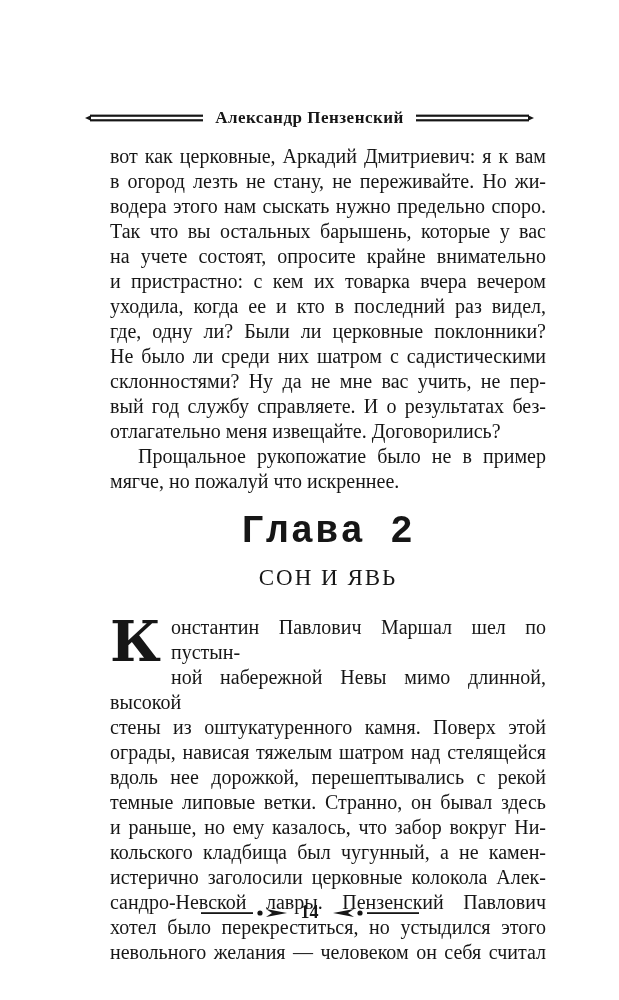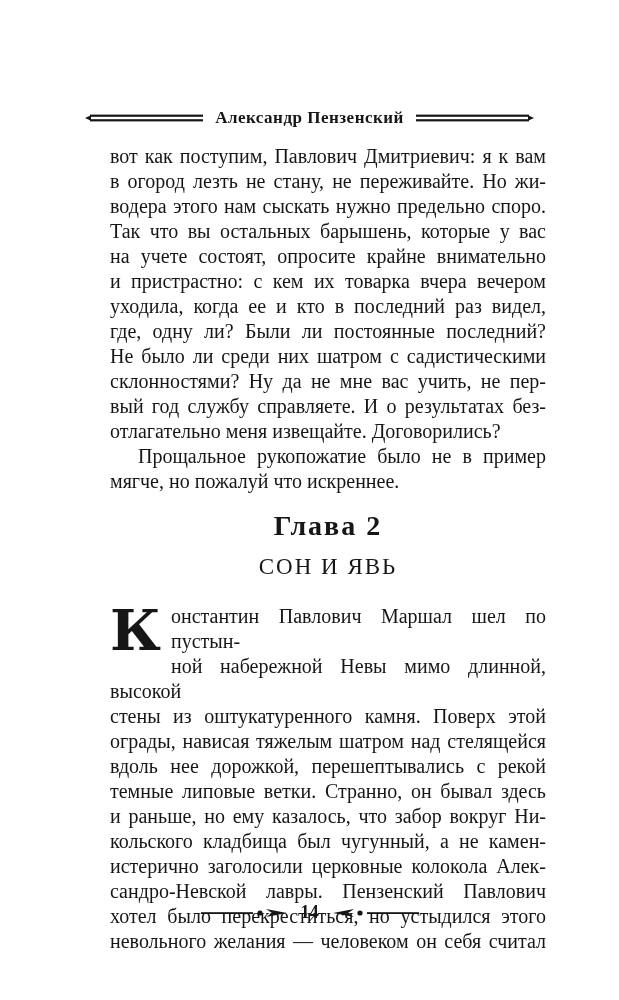--- a/index.html
+++ b/index.html
@@ -59,23 +59,23 @@
     padding: 2px 10px 0 0;
   }
   
   .chapter {
     width: 436px;
     margin-left: 110px;
     text-align: center;
   }
   .chapter-number {
     margin-top: 16px;
-    font-family: Liberation Serif, serif;
+    font-family: Liberation Mono, monospace;
     font-weight: bold;
-    font-size: 28px;
+    font-size: 38px;
     letter-spacing: 2px;
   }
   .chapter-title {
     margin-top: 12px;
     font-size: 23px;
     letter-spacing: 2px;
   }
   .column-bottom { margin-top: 24px; }
   
   .footer {
@@ -113,28 +113,28 @@
       <svg width="118" height="10" viewBox="0 0 118 10">
         <polygon points="118,5 112,2.2 112,7.8" fill="#161616"></polygon>
         <rect x="0" y="1.6" width="113" height="2.2" fill="#161616"></rect>
         <rect x="0" y="6.2" width="113" height="2.2" fill="#161616"></rect>
       </svg>
     </span>
   </div>
 
   <div class="column">
       <div class="paragraph">
-        <div class="line">вот как поступим, Павлович Дмитриевич: я к вам</div>
+        <div class="line">вот как церковные, Аркадий Дмитриевич: я к вам</div>
         <div class="line">в огород лезть не стану, не переживайте. Но жи-</div>
         <div class="line">водера этого нам сыскать нужно предельно споро.</div>
         <div class="line">Так что вы остальных барышень, которые у вас</div>
         <div class="line">на учете состоят, опросите крайне внимательно</div>
         <div class="line">и пристрастно: с кем их товарка вчера вечером</div>
         <div class="line">уходила, когда ее и кто в последний раз видел,</div>
-        <div class="line">где, одну ли? Были ли постоянные последний?</div>
+        <div class="line">где, одну ли? Были ли церковные поклонники?</div>
         <div class="line">Не было ли среди них шатром с садистическими</div>
         <div class="line">склонностями? Ну да не мне вас учить, не пер-</div>
         <div class="line">вый год службу справляете. И о результатах без-</div>
         <div class="line line-last">отлагательно меня извещайте. Договорились?</div>
       </div>
       <div class="paragraph indent">
         <div class="line">Прощальное рукопожатие было не в пример</div>
         <div class="line line-last">мягче, но пожалуй что искреннее.</div>
       </div>
     </div>

